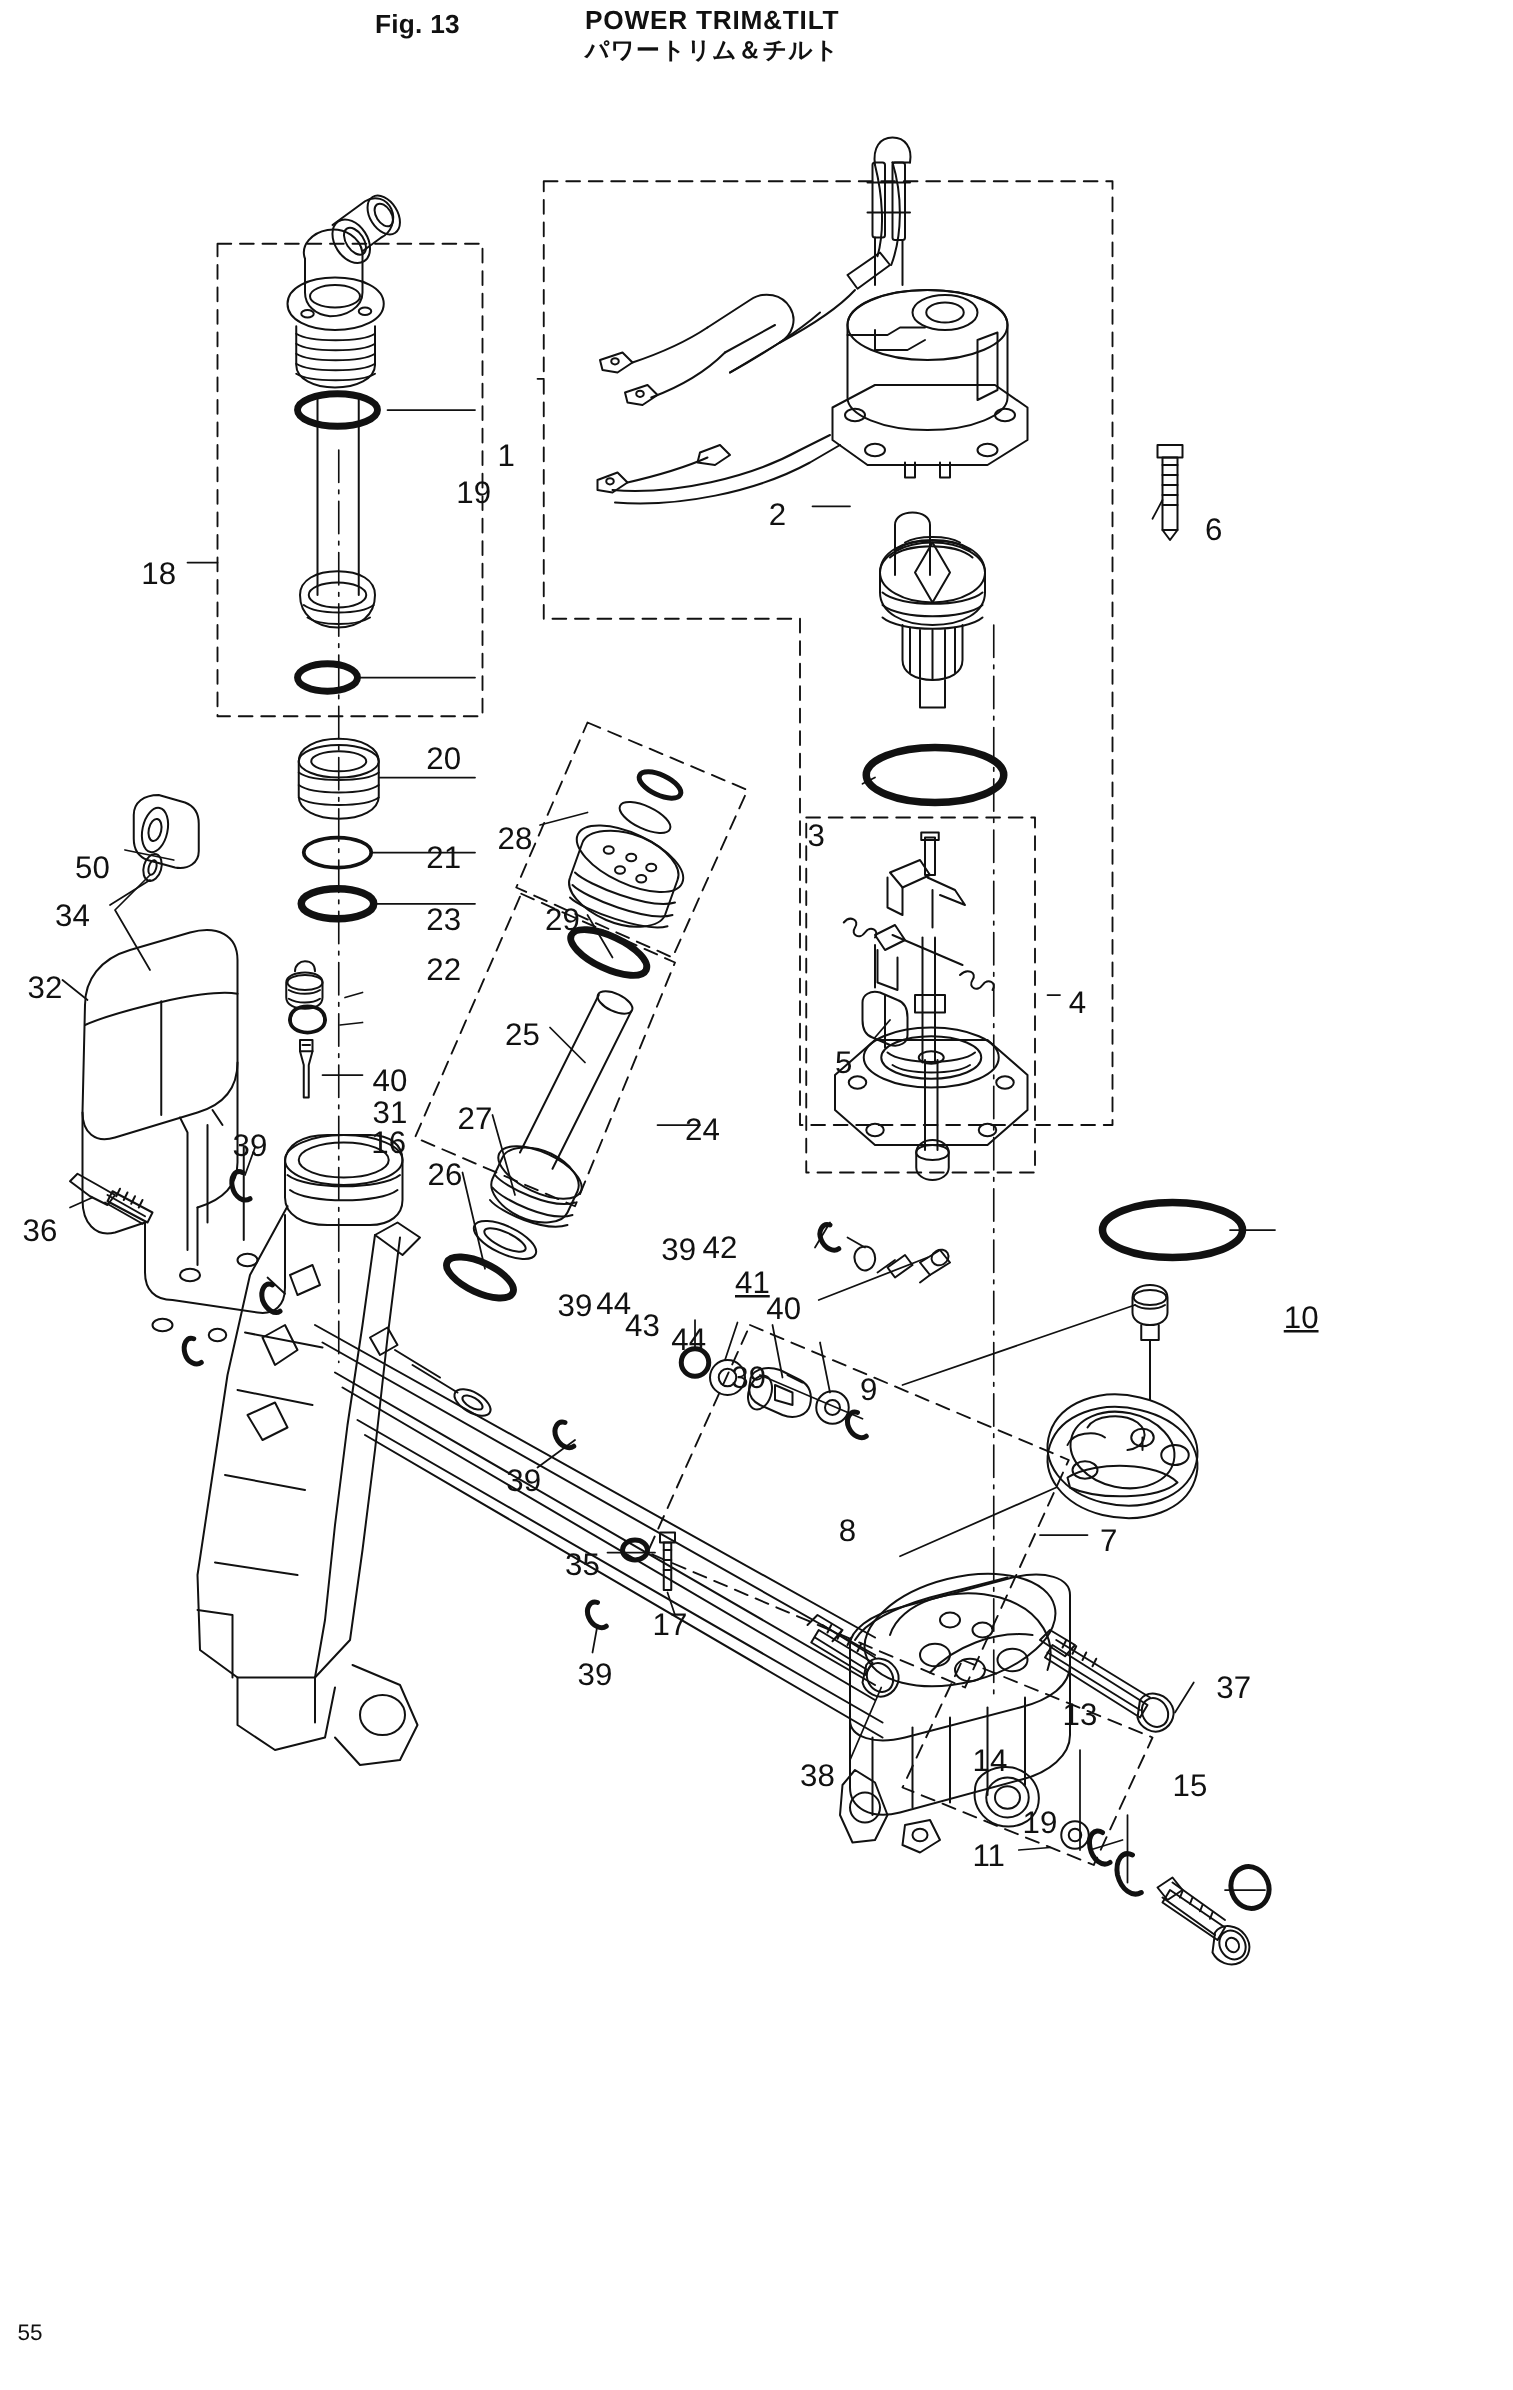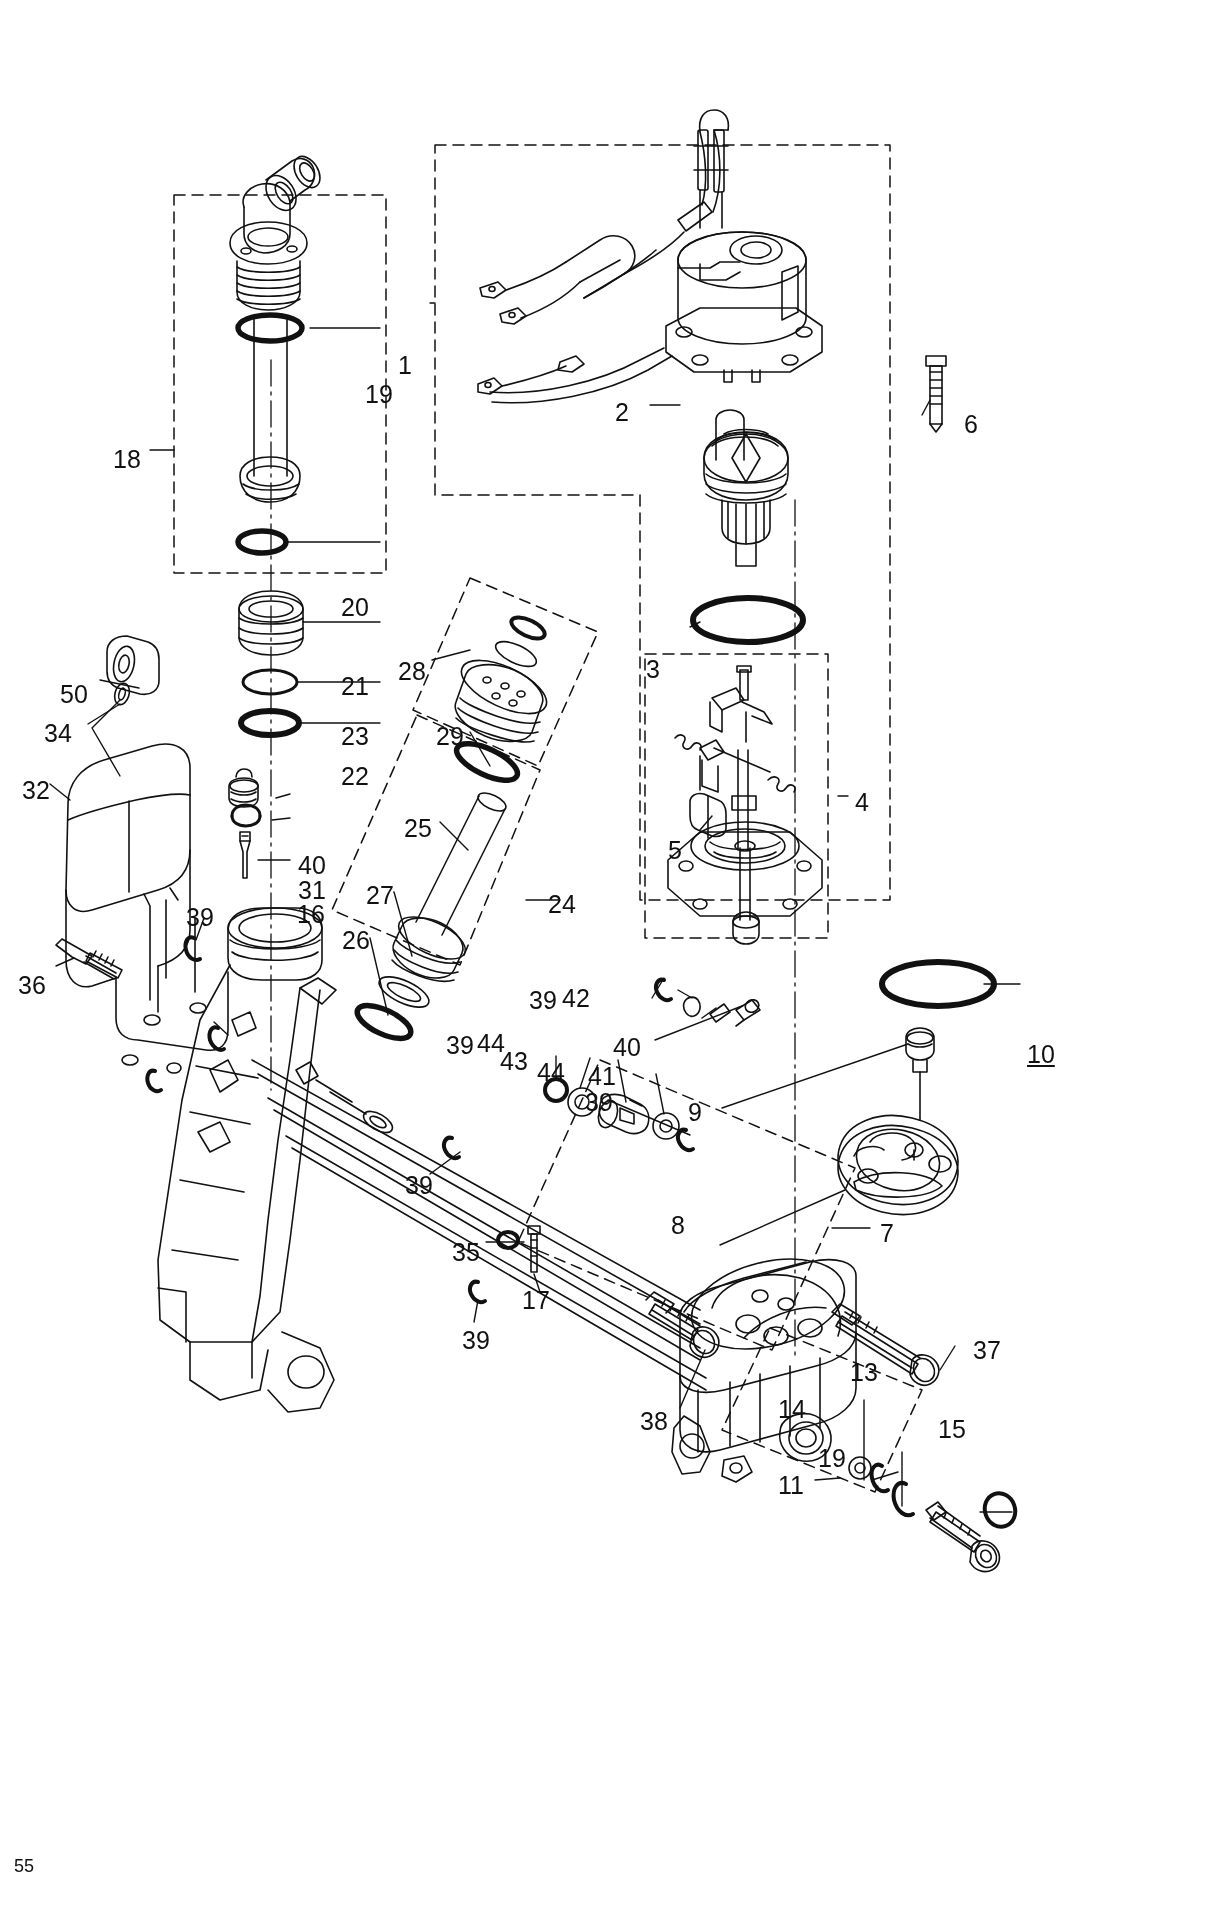--- a/index.html
+++ b/index.html
@@ -82,20 +82,27 @@
     line-height: 1;
     white-space: nowrap;
     font-family: "Liberation Sans", sans-serif;
   }
 </style>
 </head>
 <body>
 
 <div id="page">
 
+  <div id="header">
+    <div class="fig-label">Fig. 13</div>
+    <div class="title-block">
+      <div class="title-en">POWER TRIM&amp;TILT</div>
+      <div class="title-jp">パワートリム＆チルト</div>
+    </div>
+  </div>
 
   <div id="diagram">
     <svg width="1210" height="1790" viewBox="0 0 1210 1790" xmlns="http://www.w3.org/2000/svg">
       <g fill="none" stroke="#111" stroke-width="1.6" stroke-linecap="round" stroke-linejoin="round">
 
         <g stroke-dasharray="11,7" stroke-width="1.5">
           <path d="M435,85 L890,85 L890,840 L640,840 L640,435 L435,435 Z"></path>
         </g>
         <g stroke-dasharray="11,7" stroke-width="1.5">
           <rect x="174" y="135" width="212" height="378"></rect>
@@ -690,21 +697,21 @@
       <div class="callout" style="left: 18px; top: 973px;">36</div>
       <div class="callout" style="left: 958px; top: 1338px; margin-left: 15px;">37</div>
       <div class="callout" style="left: 640px; top: 1409px;">38</div>
       <div class="callout" style="left: 186px; top: 905px;">39</div>
       <div class="callout" style="left: 529px; top: 988px;">39</div>
       <div class="callout" style="left: 446px; top: 1033px;">39</div>
       <div class="callout" style="left: 585px; top: 1090px;">39</div>
       <div class="callout" style="left: 405px; top: 1173px;">39</div>
       <div class="callout" style="left: 462px; top: 1328px;">39</div>
       <div class="callout" style="left: 613px; top: 1035px;">40</div>
-      <div class="callout" style="left: 588px; top: 1064px;">41</div>
+      <div class="callout" style="left: 588px; top: 1014px; text-decoration: underline;">41</div>
       <div class="callout" style="left: 562px; top: 986px;">42</div>
       <div class="callout" style="left: 500px; top: 1049px;">43</div>
       <div class="callout" style="left: 477px; top: 1031px;">44</div>
       <div class="callout" style="left: 537px; top: 1060px;">44</div>
     </div>
 
   <div id="page-number">55</div>
 
 </div>
 

